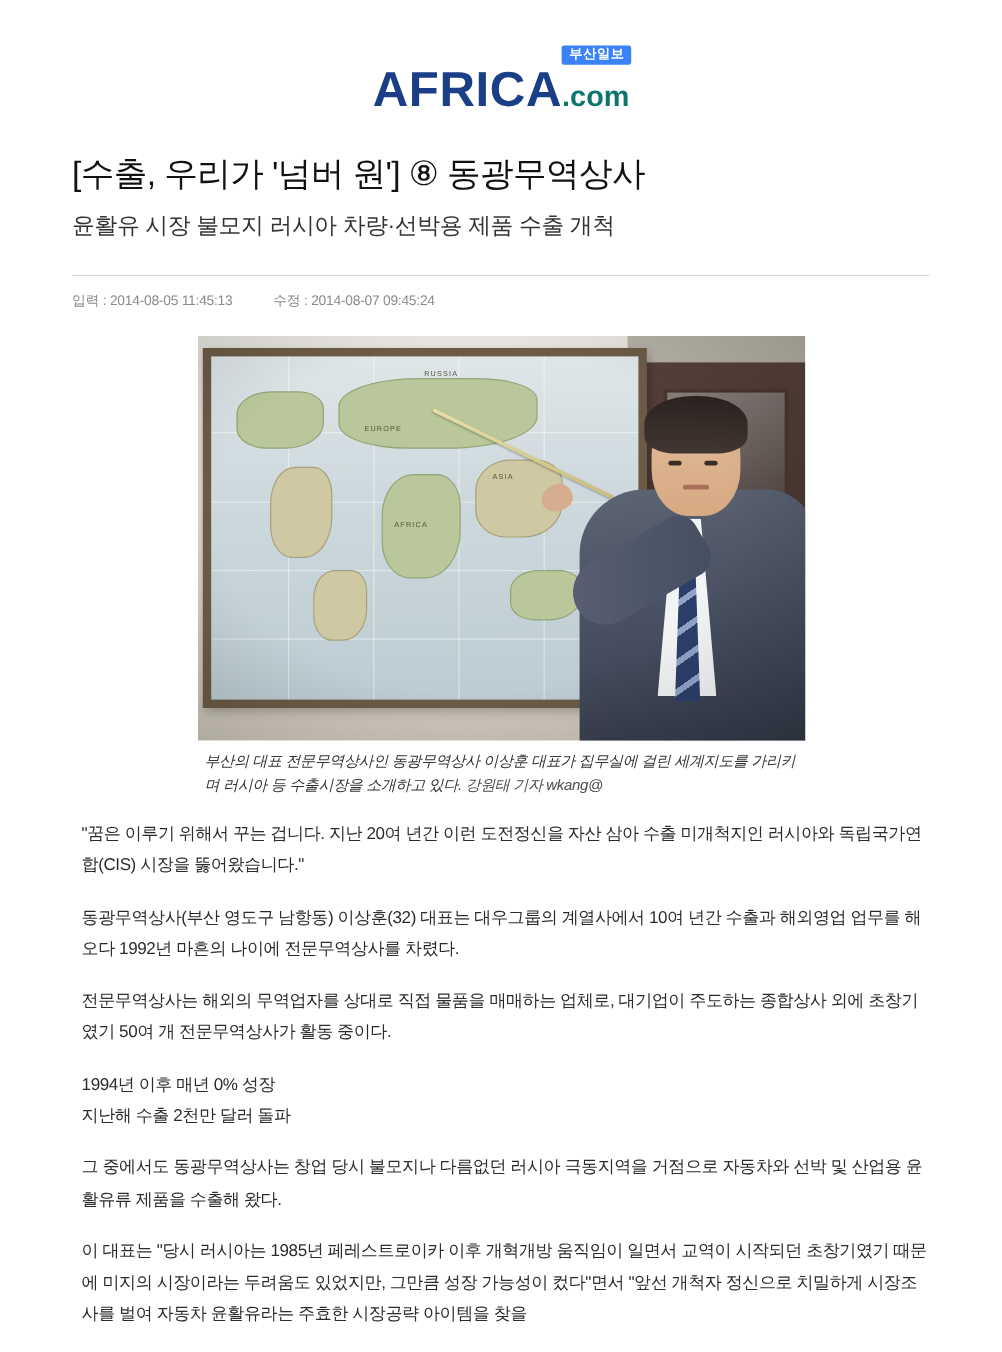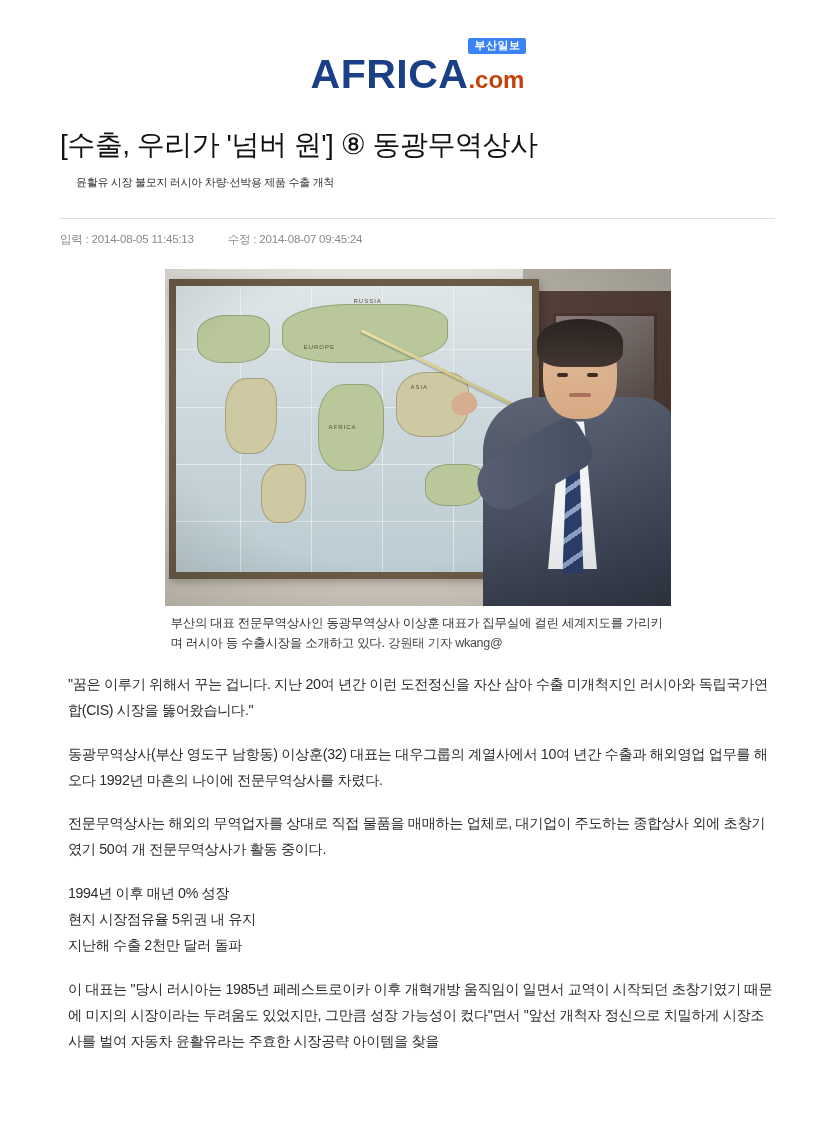--- a/index.html
+++ b/index.html
@@ -37,21 +37,21 @@
     font-family: "Liberation Sans", "DejaVu Sans", sans-serif;
     font-size: 41px;
     font-weight: bold;
     letter-spacing: 0.5px;
     color: #1a3f87;
   }
   .logo-dotcom {
     font-family: "Liberation Sans", "DejaVu Sans", sans-serif;
     font-size: 24px;
     font-weight: bold;
-    color: #c2410c;
+    color: #0f766e;
     letter-spacing: 0px;
   }
   .logo-badge {
     position: absolute;
     top: -16px;
     right: -2px;
     background: #3b82f6;
     color: #ffffff;
     font-size: 11px;
     font-weight: bold;
@@ -67,23 +67,23 @@
   }
   .headline {
     font-size: 28px;
     font-weight: normal;
     color: #111111;
     letter-spacing: -0.5px;
     margin: 14px 0 0 0;
     line-height: 1.3;
   }
   .subhead {
-    font-size: 11px;
+    font-size: 19px;
     color: #333333;
-    margin: 12px 0 0 16px;
+    margin: 12px 0 0 0;
     letter-spacing: -0.3px;
     font-weight: normal;
   }
   .rule {
     border: none;
     border-top: 1px solid #dcdcdc;
     margin: 28px 0 0 0;
   }
   .timestamps {
     display: flex;
@@ -252,20 +252,21 @@
     background: radial-gradient(ellipse at 45% 45%, rgba(0,0,0,0) 55%, rgba(0,0,0,0.18) 100%);
   }
   .caption {
     width: 506px;
     box-sizing: border-box;
     padding: 8px 2px 0 6px;
     font-size: 12.5px;
     line-height: 1.55;
     color: #333333;
     letter-spacing: -0.3px;
+    font-style: italic;
   }
   .caption .byline {
     color: #4a4a4a;
   }
   
   .body-copy {
     padding: 18px 60px 40px 68px;
     box-sizing: border-box;
   }
   .body-copy p {
@@ -353,19 +354,19 @@
       <span class="byline">강원태 기자 wkang@</span>
     </div>
   </div>
 
   <div class="body-copy">
     <p>"꿈은 이루기 위해서 꾸는 겁니다. 지난 20여 년간 이런 도전정신을 자산 삼아 수출 미개척지인 러시아와 독립국가연합(CIS) 시장을 뚫어왔습니다."</p>
     <p>동광무역상사(부산 영도구 남항동) 이상훈(32) 대표는 대우그룹의 계열사에서 10여 년간 수출과 해외영업 업무를 해오다 1992년 마흔의 나이에 전문무역상사를 차렸다.</p>
     <p>전문무역상사는 해외의 무역업자를 상대로 직접 물품을 매매하는 업체로, 대기업이 주도하는 종합상사 외에 초창기였기 50여 개 전문무역상사가 활동 중이다.</p>
 
     <p class="tight">1994년 이후 매년 0% 성장</p>
-    <p class="tight">현지 시장점유율 5위권 내 유지</p>
     <p>지난해 수출 2천만 달러 돌파</p>
 
+    <p>그 중에서도 동광무역상사는 창업 당시 불모지나 다름없던 러시아 극동지역을 거점으로 자동차와 선박 및 산업용 윤활유류 제품을 수출해 왔다.</p>
     <p>이 대표는 "당시 러시아는 1985년 페레스트로이카 이후 개혁개방 움직임이 일면서 교역이 시작되던 초창기였기 때문에 미지의 시장이라는 두려움도 있었지만, 그만큼 성장 가능성이 컸다"면서 "앞선 개척자 정신으로 치밀하게 시장조사를 벌여 자동차 윤활유라는 주효한 시장공략 아이템을 찾을</p>
   </div>
 
 </div>
 
 </body></html>

